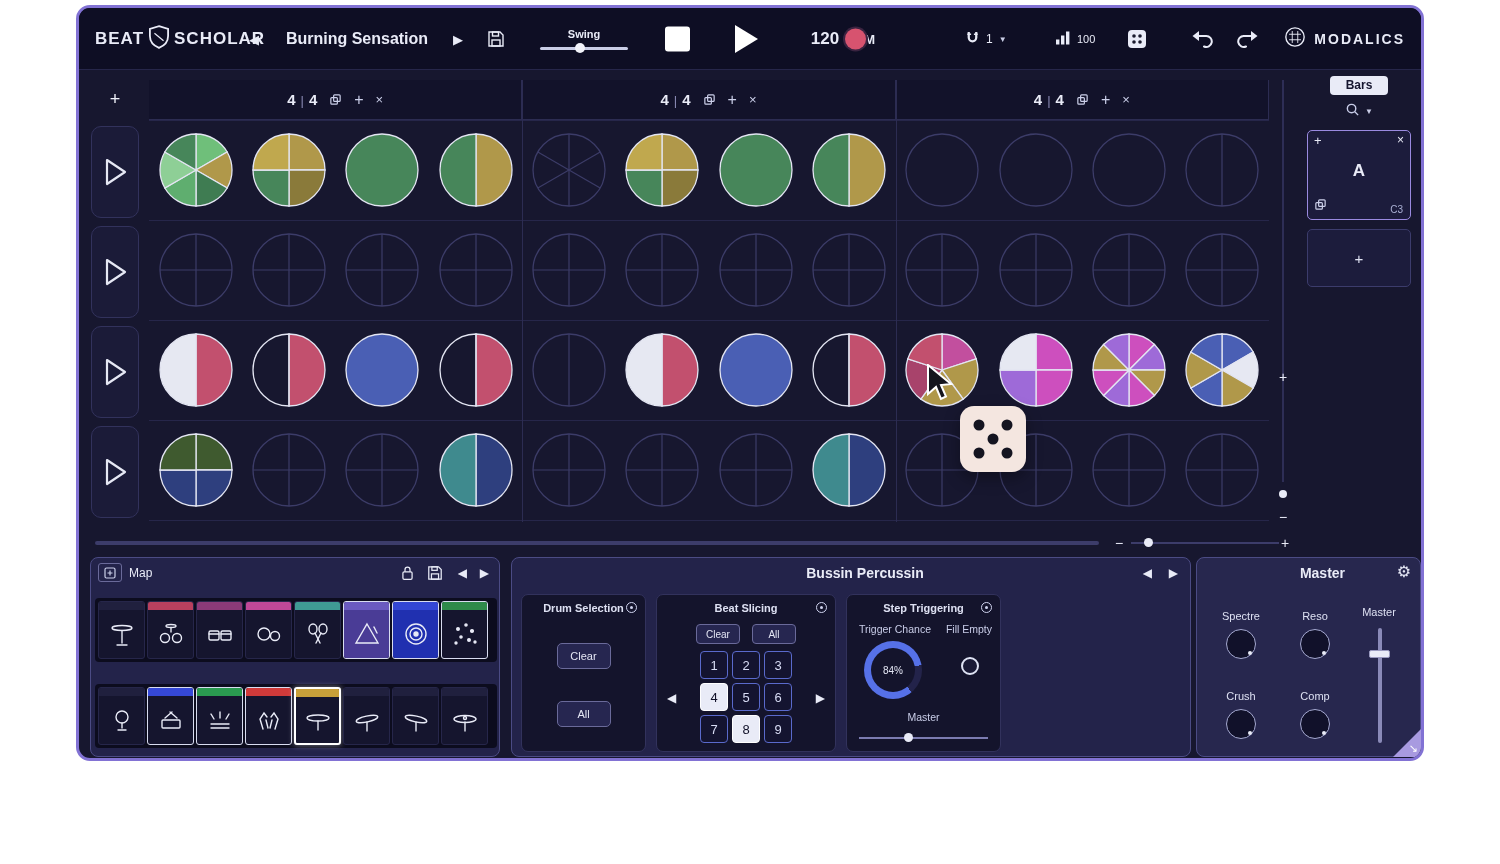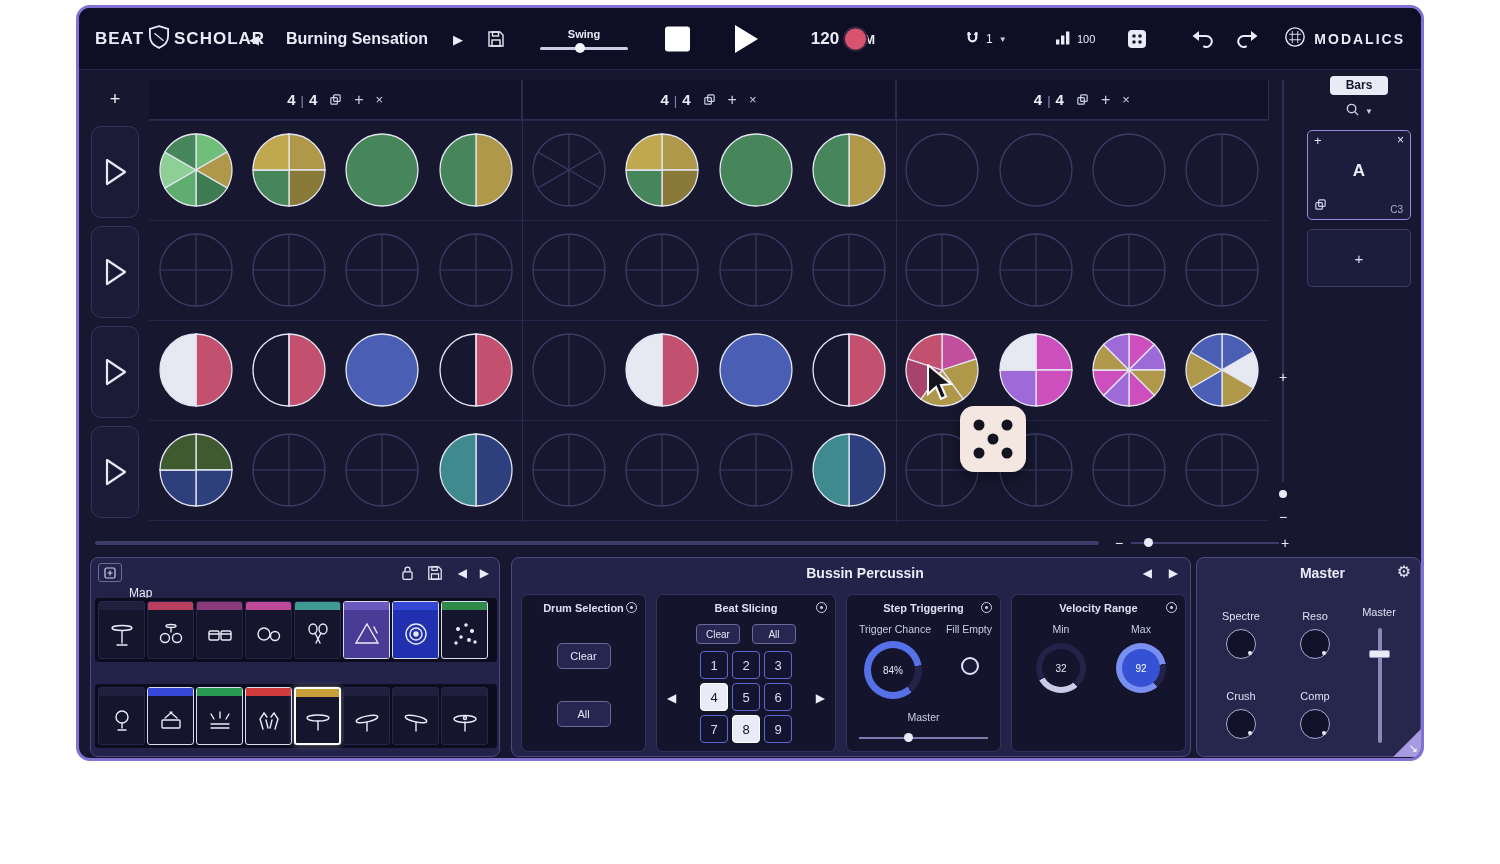--- a/index.html
+++ b/index.html
@@ -74,21 +74,21 @@
   .minitrack{position:absolute;left:1052px;top:534px;width:148px;height:2px;background:#3c3c6a;}
   .zoomdot{position:absolute;left:1065px;top:530px;width:9px;height:9px;border-radius:50%;background:#e9ebf7;}
 
   
   .panel{position:absolute;top:549px;height:200px;background:#23234a;border:1px solid #4b4b84;border-radius:8px;}
   .phead{position:relative;height:30px;padding-top:7px;}
   .sampler{left:11px;width:410px;}
   .perc{left:432px;width:680px;}
   .master{left:1117px;width:225px;background:#27274e;}
   .map-tab{position:absolute;left:7px;top:5px;width:24px;height:19px;border:1px solid #6a6a9a;border-radius:3px;display:flex;align-items:center;justify-content:center;font-size:10px;color:#ccd0ea;}
-  .map-lbl{position:absolute;left:38px;top:8px;font-size:12px;margin-top:20px;}
+  .map-lbl{position:absolute;left:38px;top:8px;font-size:12px;}
   .sam-title{position:absolute;left:0;right:90px;top:5px;text-align:center;font-size:15px;font-weight:600;}
   .hdrico{position:absolute;top:7px;display:flex;align-items:center;}
   .hbtn{font-size:12px;color:#e9ebf7;}
   .tilestrip{position:absolute;left:4px;width:402px;height:64px;background:#0c0c1e;border-radius:4px;display:flex;gap:2px;padding:3px;}
   .strip1{top:40px;} .strip2{top:126px;}
   .tile{width:47px;height:58px;background:#15152e;border:1px solid #26264a;border-radius:3px;overflow:hidden;display:flex;flex-direction:column;flex:0 0 auto;}
   .tile.hl{border:1.5px solid #d8dcf0;}
   .tile.sel{border:2px solid #ffffff;box-shadow:0 0 6px rgba(255,255,255,.45);}
   .ttop{height:8px;flex:0 0 auto;}
   .tbody{flex:1;display:flex;align-items:center;justify-content:center;}
@@ -854,32 +854,20 @@
         <div class="bigknob">
           <div class="inner">84%</div>
         </div>
         <button class="fillbtn"></button>
         <span class="slabel" style="left:0;right:0;top:116px">Master</span>
         <div class="sspace">
             <div class="sthumb"></div>
           </div>
       </div>
 
-      <div class="sub velr">
-        <div class="sub-title">Velocity Range</div>
-        <span class="toggle"></span>
-        <span class="slabel" style="left:21px;width:56px;top:28px">Min</span>
-        <span class="slabel" style="left:101px;width:56px;top:28px">Max</span>
-        <div class="vknob vmin">
-          <div class="inner">32</div>
-        </div>
-        <div class="vknob vmax">
-          <div class="inner">92</div>
-        </div>
-      </div>
     </section>
 
     <section class="panel master">
       <div class="phead">
         <span class="perc-title">Master</span>
         <span class="gear">⚙</span>
       </div>
       <div class="kgroup" style="left:14px;top:52px">
         <div class="klabel">Spectre</div>
         <div class="mknob"></div>

